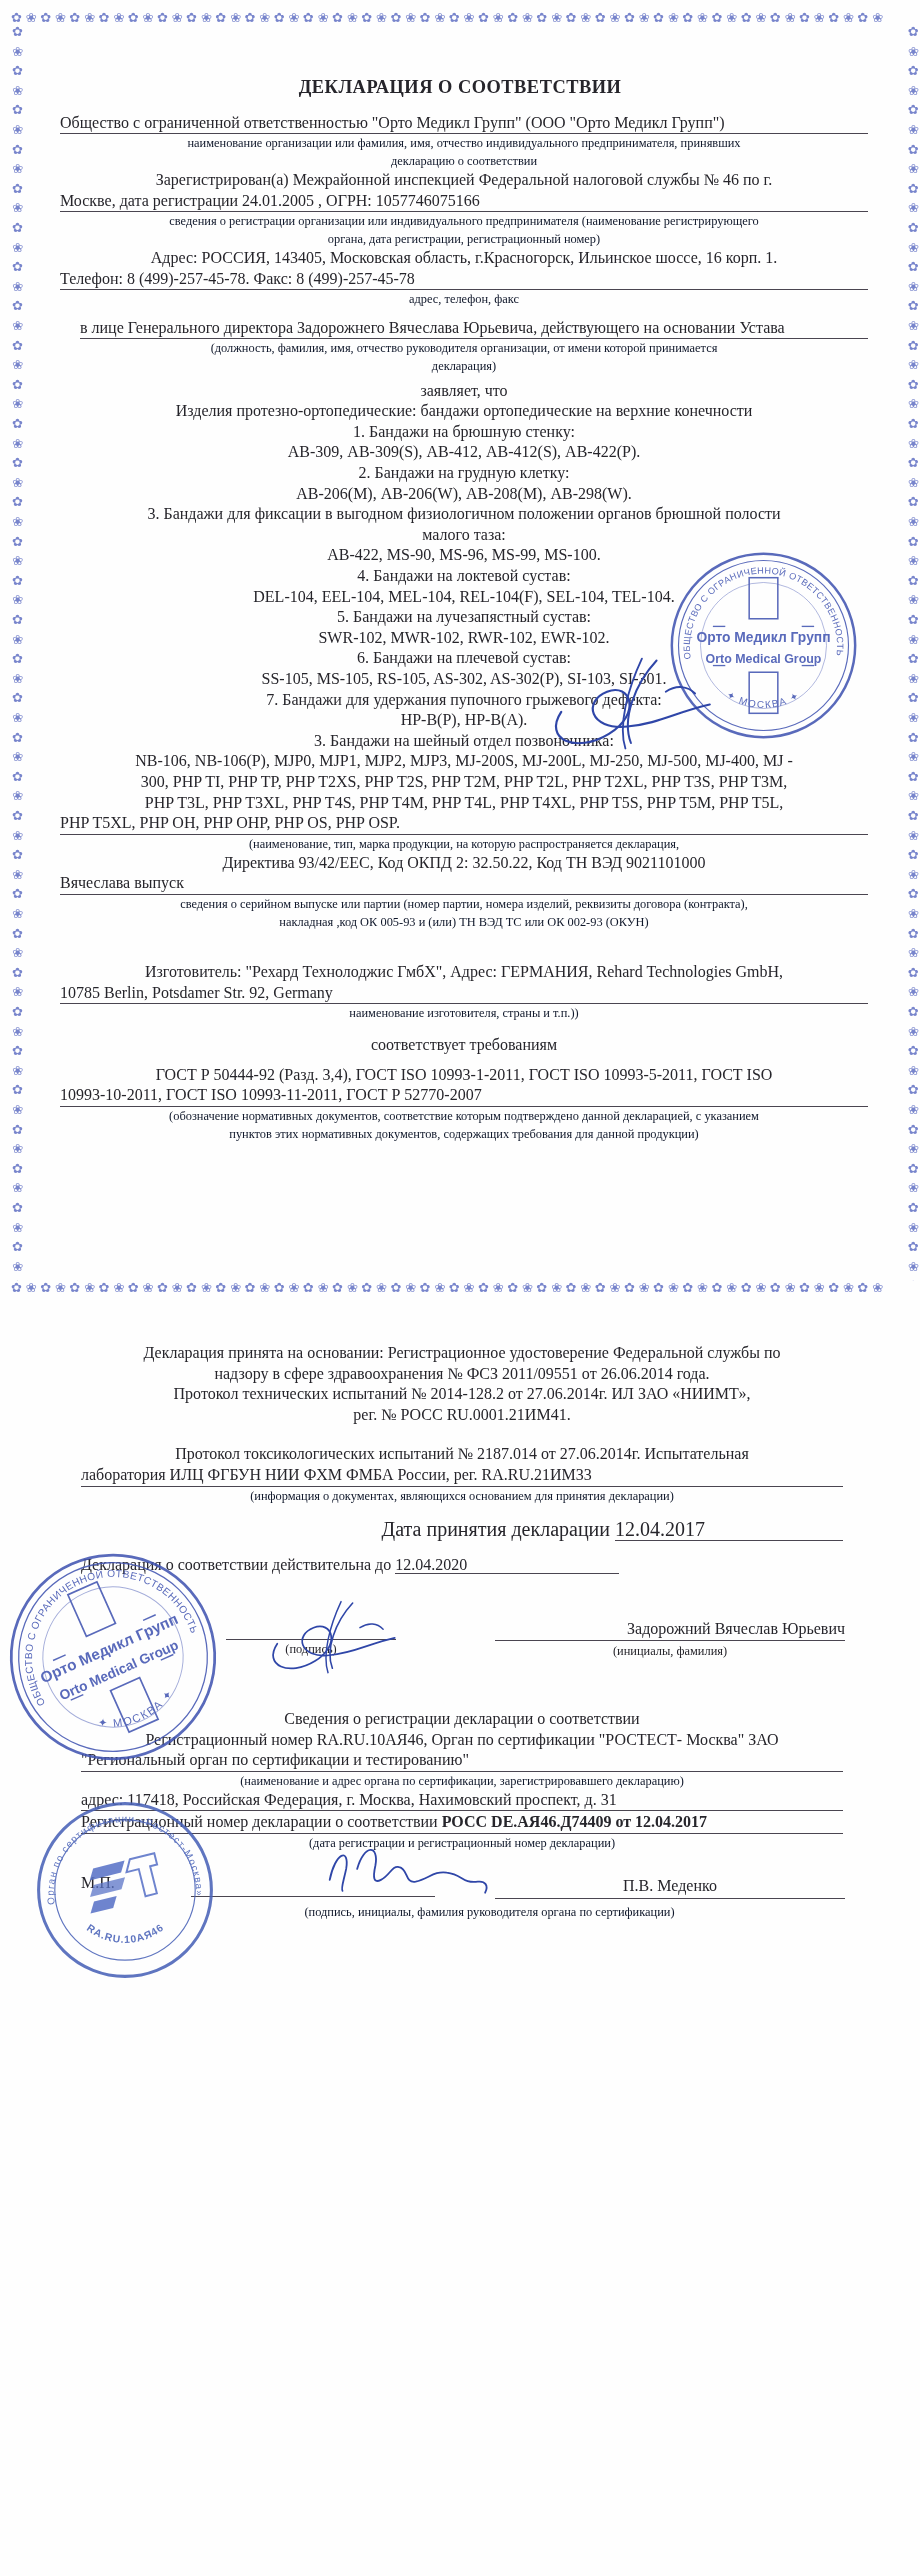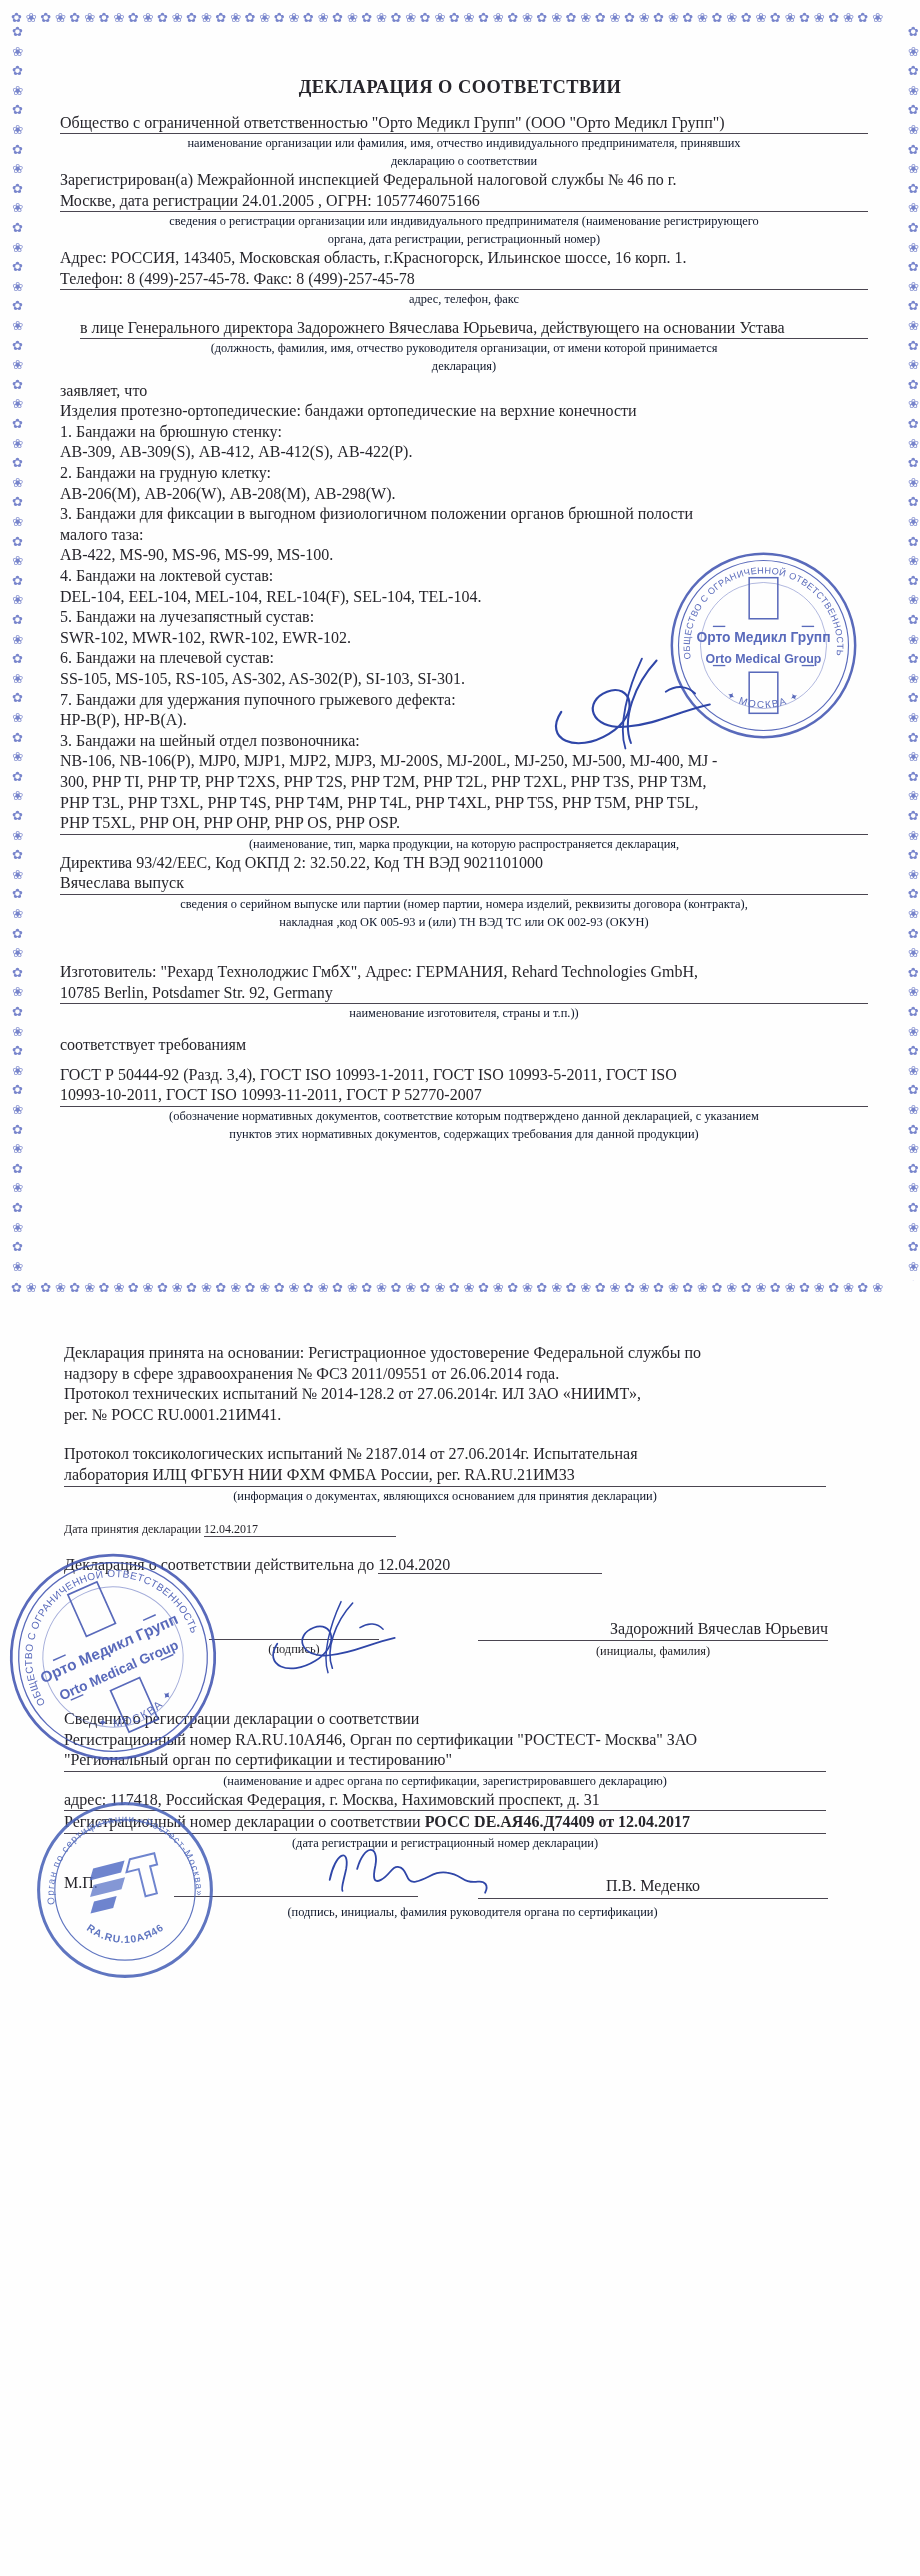--- a/index.html
+++ b/index.html
@@ -14,29 +14,29 @@
   .bstrip.top{top:11px;}
   .bstrip.bottom{top:1281px;}
   .bstrip.v{top:24px;width:14.7px;height:1257px;writing-mode:vertical-rl;letter-spacing:4.6px;}
   .bstrip.left{left:9.2px;}
   .bstrip.right{left:905px;}
 
   .title{position:absolute;top:77px;left:0;width:100%;text-align:center;
          font-size:18.4px;font-weight:bold;letter-spacing:0.5px;}
 
   .p1{position:absolute;left:60px;top:112px;width:808px;}
-  .p2{position:absolute;left:64px;top:1343px;width:762px;}
+  .p2{position:absolute;left:81px;top:1343px;width:762px;}
 
   .ln{margin:0;}
-  .b  {font-size:16px;line-height:20.6px;}
+  .b  {font-size:16px;line-height:20.6px;text-align:center;}
   .bu {font-size:16px;line-height:20.6px;border-bottom:1.4px solid #4a4550;}
   .u  {font-size:16px;line-height:21px;border-bottom:1.4px solid #4a4550;}
   .c  {font-size:12.4px;line-height:18px;text-align:center;color:#0f172a;}
 
-  .row-date{margin-top:14.7px;font-size:12px;line-height:20.6px;}
+  .row-date{margin-top:14.7px;font-size:20px;line-height:20.6px;text-align:right;}
   .row-date .val{border-bottom:1.2px solid #4a4550;padding-right:138px;}
   .row-valid{margin-top:15.6px;font-size:16px;line-height:20.6px;}
   .row-valid .val{border-bottom:1.2px solid #4a4550;padding-right:152px;}
 
   .row-sign{position:relative;height:59px;margin-top:35px;}
   .sig-line{position:absolute;left:145px;top:28px;width:170px;border-bottom:1.2px solid #4a4550;}
   .sig-cap{position:absolute;left:145px;top:31px;width:170px;text-align:center;font-size:12.4px;}
   .name-box{position:absolute;left:414px;top:7.4px;width:350px;text-align:right;
             font-size:16px;border-bottom:1.2px solid #4a4550;line-height:22px;}
   .name-cap{position:absolute;left:414px;top:33px;width:350px;text-align:center;font-size:12.4px;}

